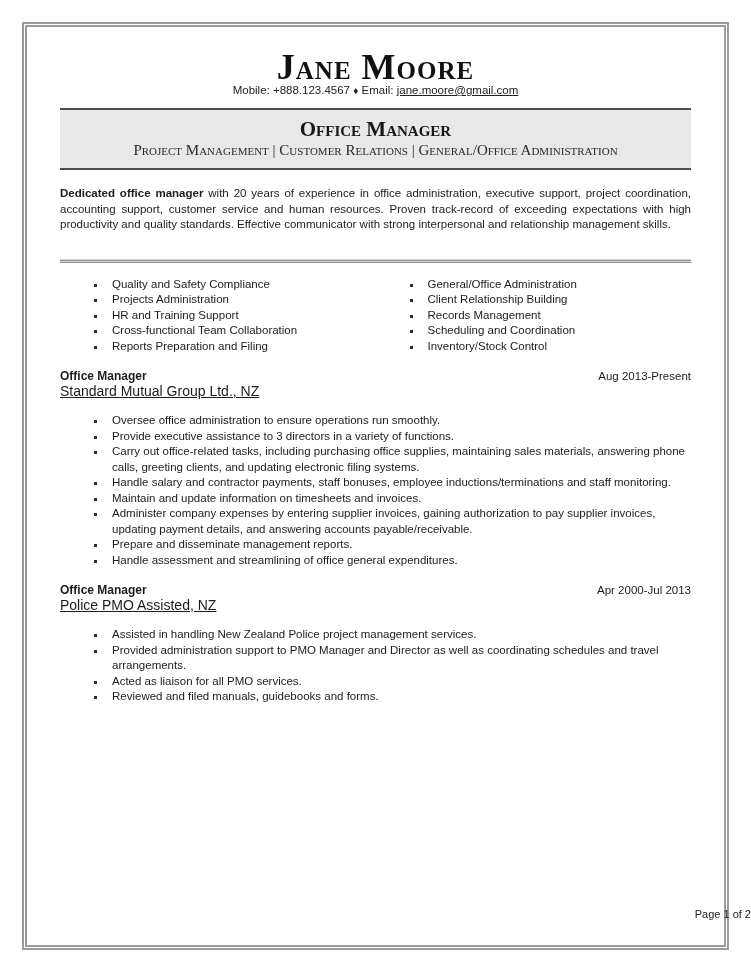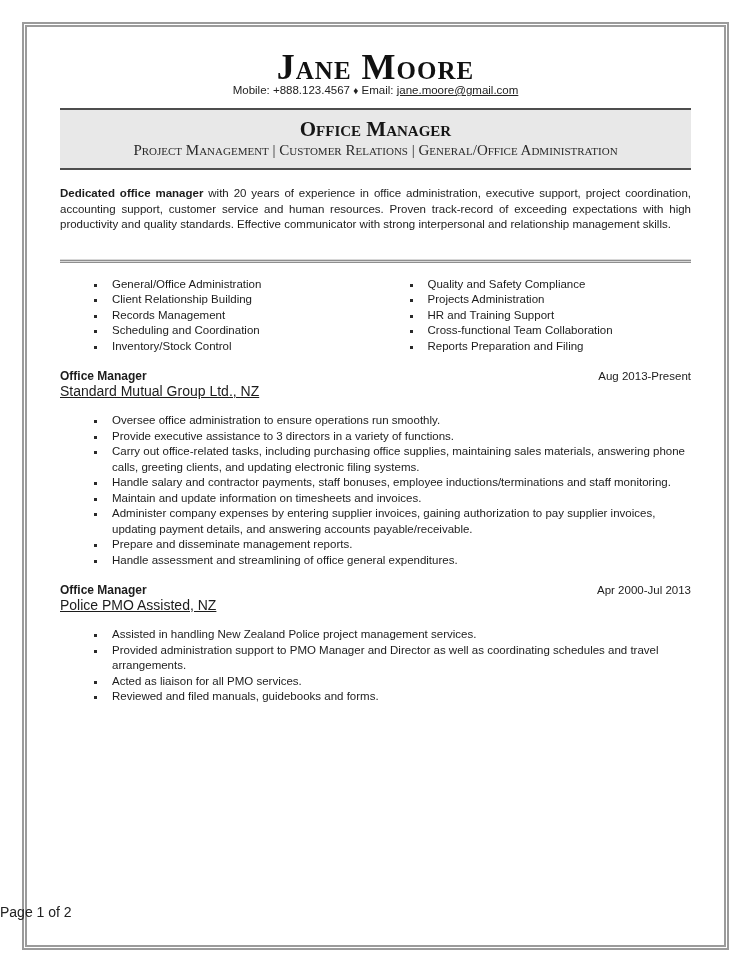--- a/index.html
+++ b/index.html
@@ -137,22 +137,22 @@
     font-size: 14px;
     line-height: 14px;
     text-decoration: underline;
   }
   .job ul.blist { margin-top: 15px; }
   
   .footer {
     position: absolute;
     bottom: 52px;
     left: 0; right: 0;
-    text-align: left;
-    font-size: 14px;
+    text-align: right;
+    font-size: 11px;
     color: #222;
   }
 </style>
 </head>
 <body>
 
 <div class="page-border"></div>
 
 <div class="content">
 
@@ -171,32 +171,32 @@
   </div>
 
   <p class="summary"><b>Dedicated office manager</b><span> with 20 years of experience in office administration, executive support, project coordination, accounting support, customer service and human resources. Proven track-record of exceeding expectations with high productivity and quality standards. Effective communicator with strong interpersonal and relationship management skills.</span></p>
 
   <div class="section-head">
     <hr class="rule">
     <hr class="rule">
   </div>
   <div class="skills-grid">
     <ul class="blist">
+      <li>Quality and Safety Compliance</li>
+      <li>Projects Administration</li>
+      <li>HR and Training Support</li>
+      <li>Cross-functional Team Collaboration</li>
+      <li>Reports Preparation and Filing</li>
+    </ul>
+    <ul class="blist">
       <li>General/Office Administration</li>
       <li>Client Relationship Building</li>
       <li>Records Management</li>
       <li>Scheduling and Coordination</li>
       <li>Inventory/Stock Control</li>
-    </ul>
-    <ul class="blist">
-      <li>Quality and Safety Compliance</li>
-      <li>Projects Administration</li>
-      <li>HR and Training Support</li>
-      <li>Cross-functional Team Collaboration</li>
-      <li>Reports Preparation and Filing</li>
     </ul>
   </div>
 
 
   <div class="job">
     <div class="job-head">
       <span class="job-title">Office Manager</span>
       <span class="job-dates">Aug 2013-Present</span>
     </div>
     <div class="job-company">Standard Mutual Group Ltd., NZ</div>

